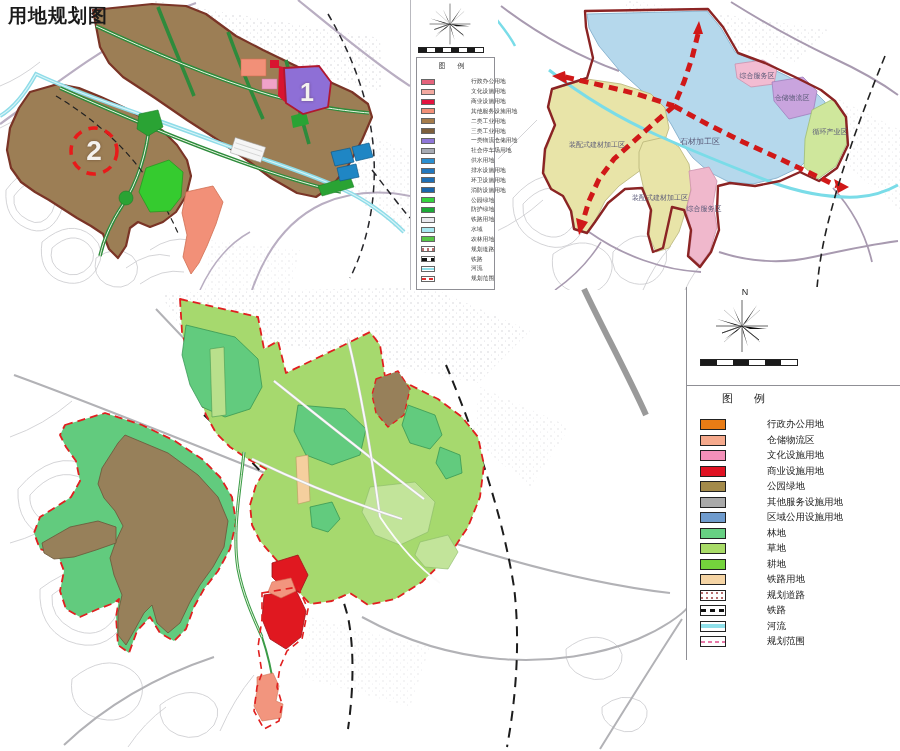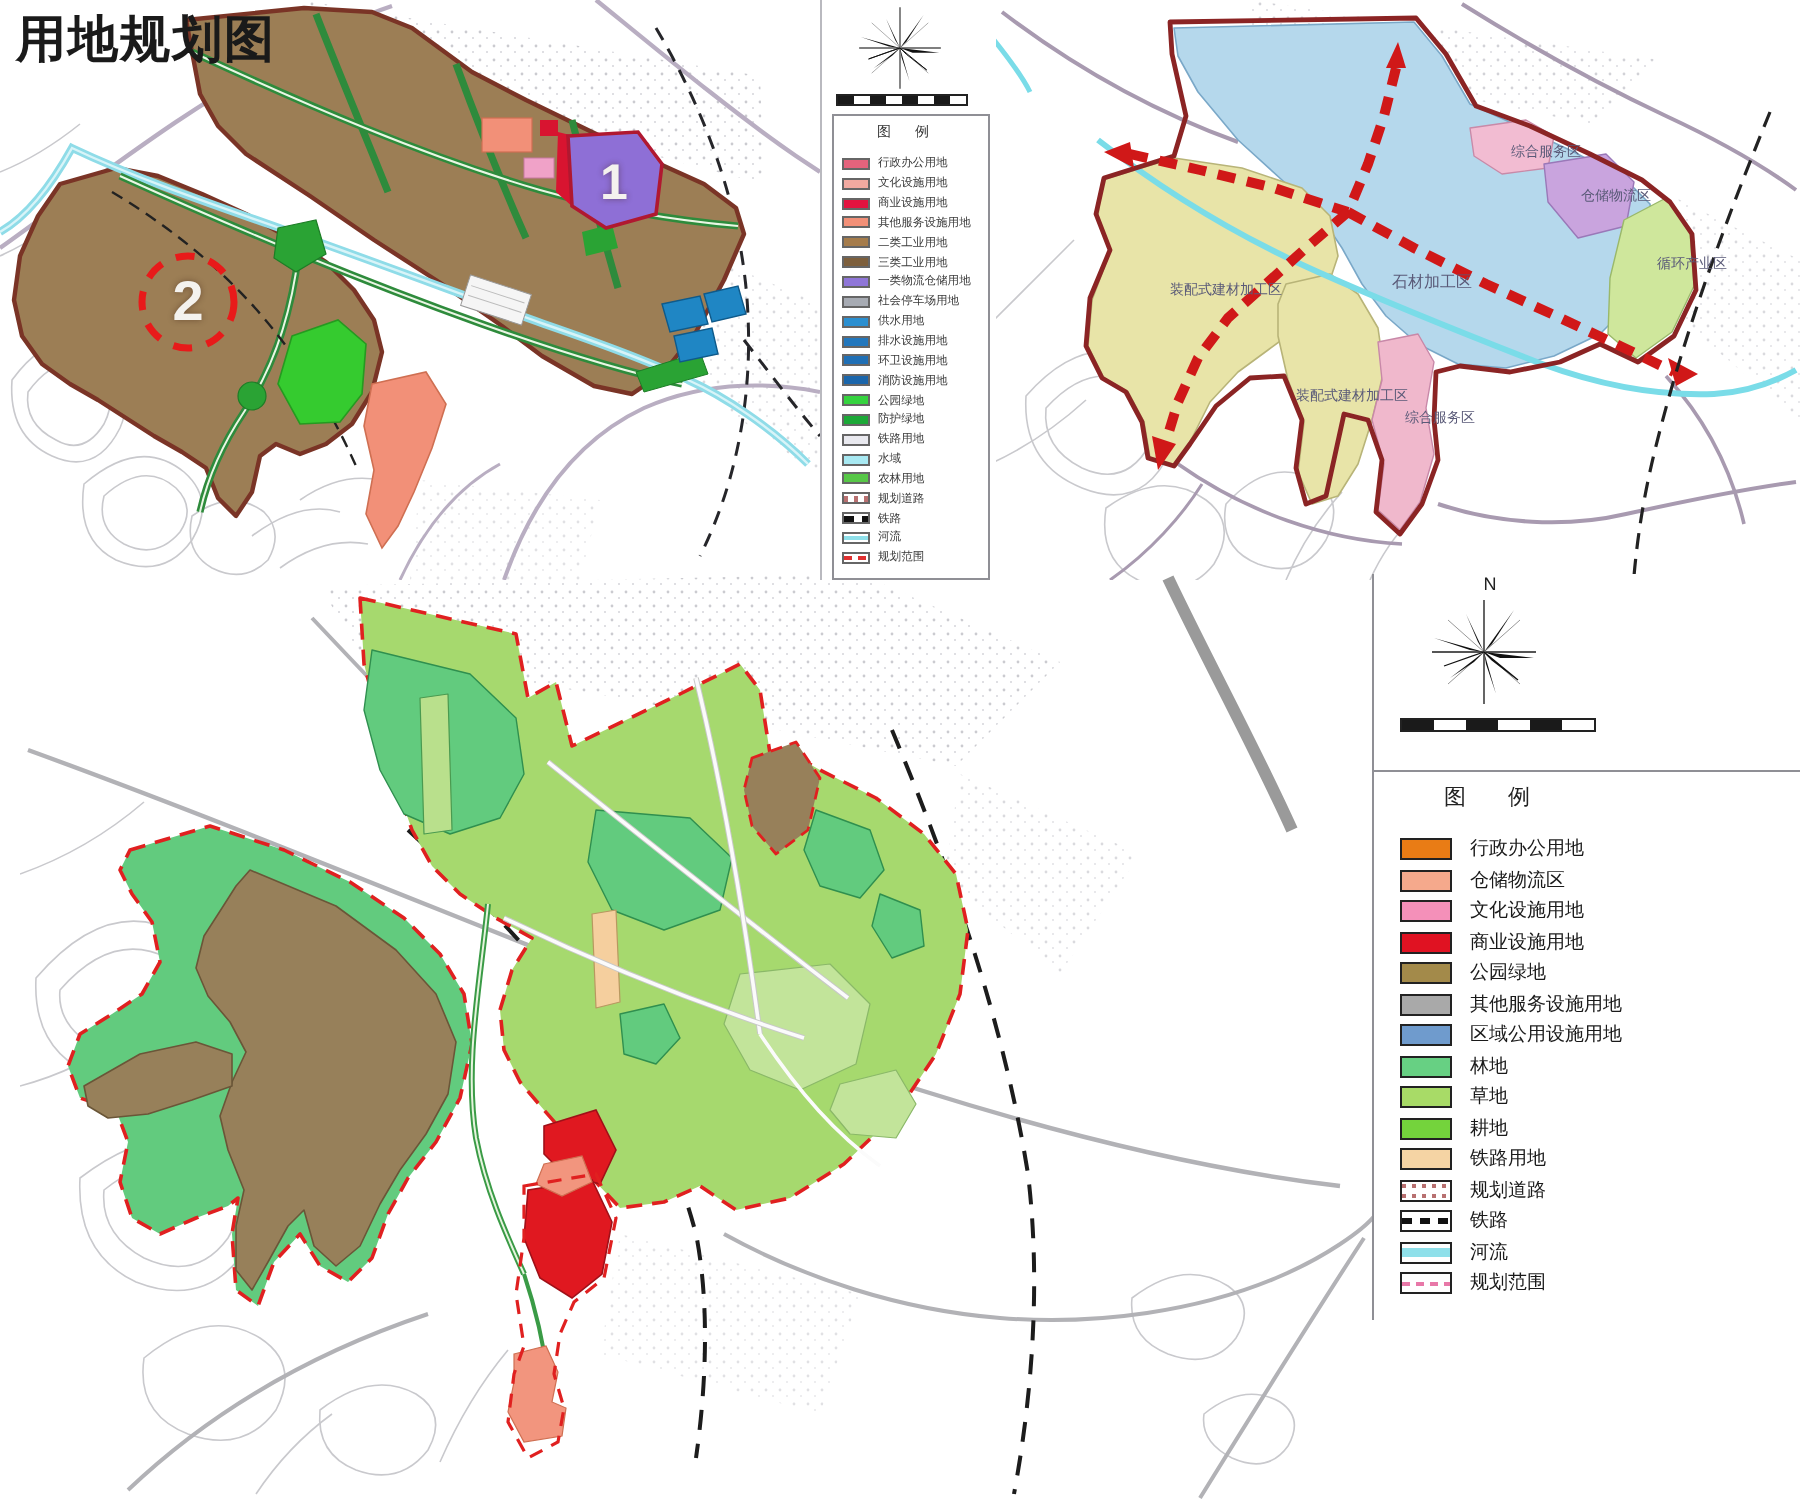--- a/index.html
+++ b/index.html
@@ -1,35 +1,35 @@
 <!DOCTYPE html>
 <html><head>
 <meta charset="utf-8">
 <style>
   html,body{margin:0;padding:0;background:#fff;}
   .page{position:relative;width:900px;height:751px;background:#fff;overflow:hidden;
         font-family:"Liberation Sans",sans-serif;}
-  .map-title{position:absolute;left:8px;top:3px;font-size:25px;font-weight:bold;
+  .map-title{position:absolute;left:8px;top:3px;font-size:19px;font-weight:bold;
              color:#1a1a1a;letter-spacing:1px;z-index:30;}
   svg.mappanel{position:absolute;}
   
   .legend-a{position:absolute;left:410px;top:0;width:88px;height:290px;background:#fff;z-index:20;}
   .legend-a .vline{position:absolute;left:0;top:0;width:1px;height:290px;background:#b9b9bf;}
   .legend-a .box{position:absolute;left:6px;top:57px;width:77px;height:231px;border:1px solid #8f8f95;}
   .legend-a .hdr{position:absolute;left:0;top:61px;width:88px;text-align:center;font-size:7px;
                  letter-spacing:5px;color:#333;}
   .legend-a .items{position:absolute;left:11px;top:77px;}
   .legend-b{position:absolute;left:686px;top:287px;width:214px;height:470px;background:#fff;z-index:20;}
   .legend-b .vline{position:absolute;left:0;top:0;width:1px;height:373px;background:#8f8f95;}
   .legend-b .hline{position:absolute;left:0;top:98px;width:214px;height:1px;background:#8f8f95;}
   .legend-b .north{position:absolute;left:49px;top:0;width:20px;text-align:center;
                    font-size:9px;color:#222;}
   .legend-b .hdr{position:absolute;left:36px;top:104px;font-size:11px;letter-spacing:9px;color:#222;}
   .legend-b .items{position:absolute;left:14px;top:130px;}
-  .legend-row{display:flex;align-items:center;}
+  .legend-row{display:flex;align-items:center;gap:32px;}
   .legend-row.small{height:9.85px;}
   .legend-row.big{height:15.5px;}
   .swatch{display:inline-block;box-sizing:border-box;flex:none;}
   .legend-row.small .swatch{width:14px;height:6px;border:0.5px solid #666;}
   .legend-row.big .swatch{width:26px;height:11px;border:1px solid #222;}
   .legend-row.small .swlabel{font-size:5.8px;color:#3a3a3a;margin-left:4px;white-space:nowrap;}
   .legend-row.big .swlabel{font-size:9.5px;color:#1a1a1a;margin-left:9px;white-space:nowrap;}
   .swatch.road{background-color:#fff;
     background-image:repeating-linear-gradient(90deg,#b87070 0 2px,rgba(0,0,0,0) 2px 5px),
                      repeating-linear-gradient(90deg,#b87070 0 2px,rgba(0,0,0,0) 2px 5px);
@@ -50,21 +50,21 @@
   .scalebar.b{left:14px;top:72px;width:96px;height:5px;--seg:16px;}
   .compass{position:absolute;z-index:21;}
   .compass.a{left:426px;top:2px;width:48px;height:44px;}
   .compass.b{left:26px;top:11px;width:60px;height:56px;}
   
   .marker-num{position:absolute;color:#f4f2ee;font-weight:bold;z-index:15;
               transform:translate(-50%,-50%);text-shadow:0 0 3px rgba(60,30,20,.45);}
   .marker-one{left:307px;top:92px;font-size:25px;}
   .marker-two{left:94px;top:151px;font-size:28px;}
   .region-label{position:absolute;font-size:7px;color:#5a5a78;white-space:nowrap;
-                transform:translate(-50%,-50%);z-index:15;margin-left:16px;}
+                transform:translate(-50%,-50%);z-index:15;}
   .region-label.main{font-size:8px;}
 </style>
 </head>
 <body>
 
 <div class="page">
 
   <div class="map-title">用地规划图</div>
 
   <svg width="0" height="0" style="position:absolute">

